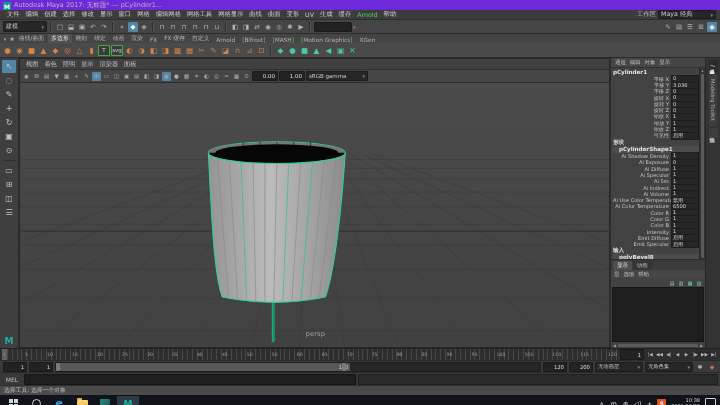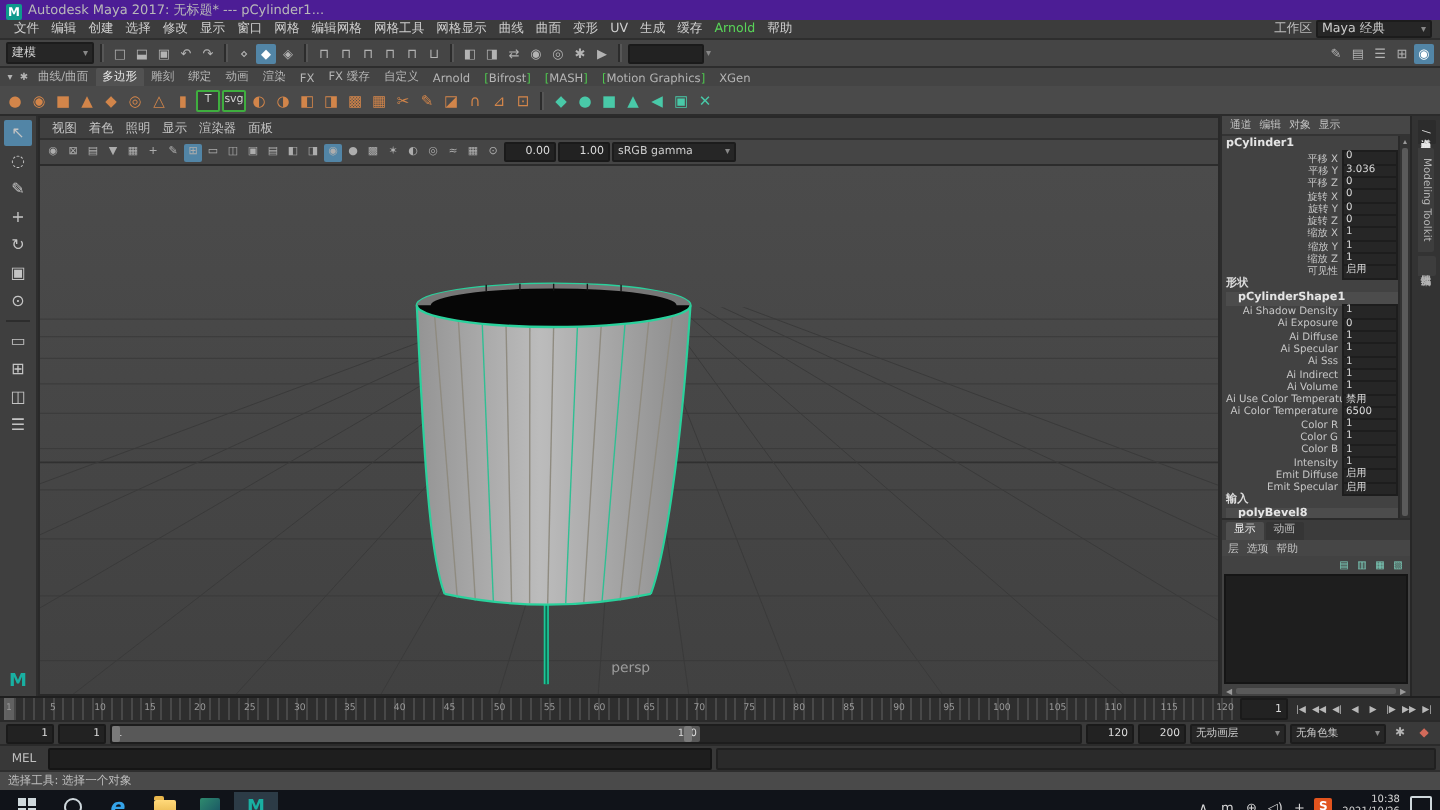--- a/index.html
+++ b/index.html
@@ -2,21 +2,21 @@
 <html><head>
 <meta charset="utf-8">
 <style>
   html,body{margin:0;padding:0;background:#000;}
   .screen{position:relative;width:720px;height:405px;overflow:hidden;
     font-family:"DejaVu Sans",sans-serif;background:#383838;color:#c8c8c8;
     -webkit-font-smoothing:antialiased;}
   .g{display:contents;}
   .spacer{flex:1;}
   
-  .titlebar{height:10px;background:#4c1d95;display:flex;align-items:flex-end;gap:3px;
+  .titlebar{height:10px;background:#6d28d9;display:flex;align-items:flex-end;gap:3px;
     padding:0 3px;font-size:6.5px;color:#b9b9b9;}
   .mlogo{width:8px;height:8px;background:#0e9a8c;color:#fff;font-size:6px;font-weight:bold;
     display:flex;align-items:center;justify-content:center;border-radius:1px;}
   .menubar{height:9px;background:#3c3c3c;display:flex;align-items:center;
     font-size:6.3px;color:#cfcfcf;padding:0 4px;border-bottom:1px solid #2e2e2e;}
   .mi{padding:0 3px;cursor:default;white-space:nowrap;}
   .mi.arnold{color:#59d659;}
   .wslabel{margin-right:2px;color:#bdbdbd;}
   .dd{background:#262626;border:1px solid #1c1c1c;border-radius:1px;display:inline-flex;
     align-items:center;gap:2px;padding:0 2px;height:7px;color:#ccc;}

